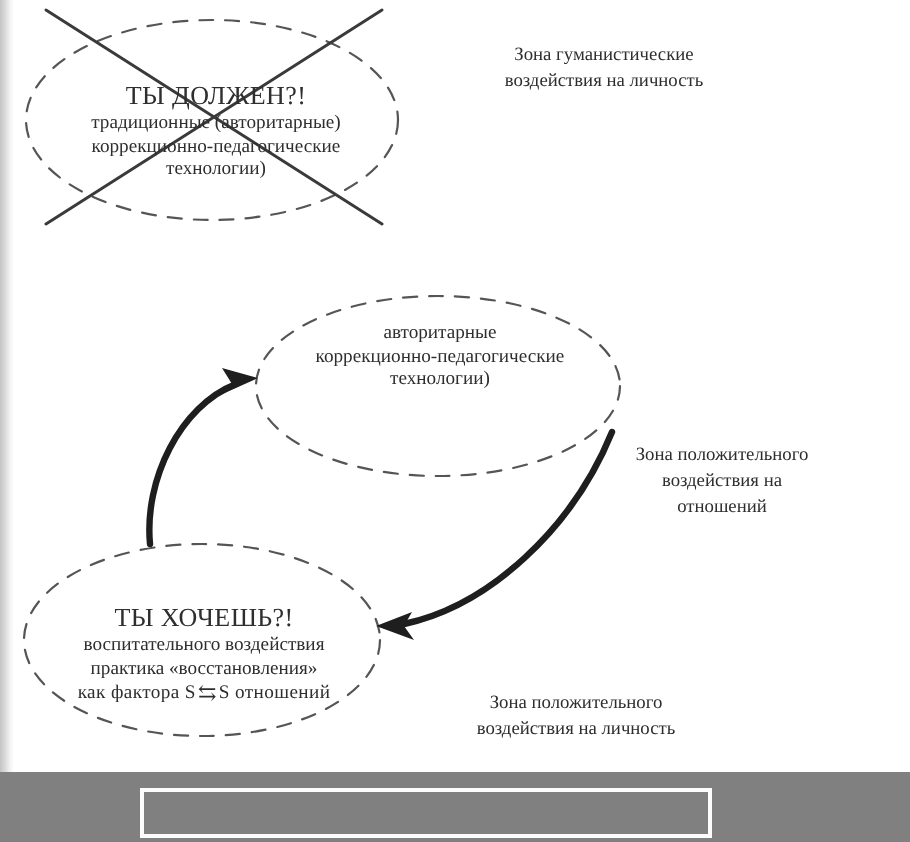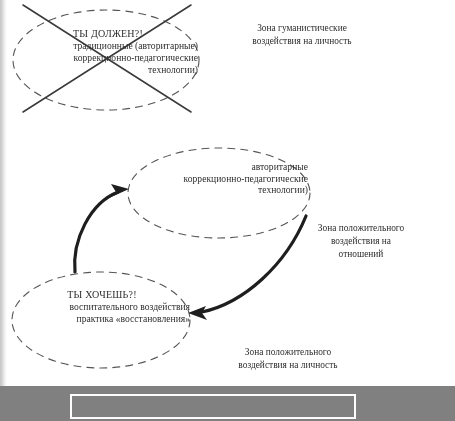--- a/index.html
+++ b/index.html
@@ -31,28 +31,28 @@
     left: 0; top: 0;
     width: 455px; height: 421px;
   }
   .node-text {
     position: absolute;
     text-align: center;
     line-height: 1.22;
     color: #2e2e2e;
   }
   .node-title {
-    font-size: 10px;
+    font-size: 13px;
     letter-spacing: .2px;
     white-space: nowrap;
+    margin-top: 12px;
   }
   .node-line {
     font-size: 9.6px;
     white-space: nowrap;
-    text-align: right;
   }
   .zone-label {
     position: absolute;
     text-align: center;
     font-size: 9.4px;
     line-height: 1.38;
     color: #2e2e2e;
   }
   
   #ellipse-1-text { left: 18px; top: 28px; width: 180px; }
@@ -135,20 +135,25 @@
   <div class="node-text" id="ellipse-2-text">
     <div class="node-line">авторитарные</div>
     <div class="node-line">коррекционно-педагогические</div>
     <div class="node-line">технологии)</div>
   </div>
 
   <div class="node-text" id="ellipse-3-text">
     <div class="node-title">ТЫ ХОЧЕШЬ?!</div>
     <div class="node-line">воспитательного воздействия</div>
     <div class="node-line">практика «восстановления»</div>
+    <div class="node-line">
+      <span class="sws">
+        <span>как фактора S</span><span class="arrows">⇆</span><span>S отношений</span>
+      </span>
+    </div>
   </div>
 
   <div class="zone-label" id="zone-negative">
     <div>Зона гуманистические</div>
     <div>воздействия на личность</div>
   </div>
 
   <div class="zone-label" id="zone-positive-mid">
     <div>Зона положительного</div>
     <div>воздействия на</div>

